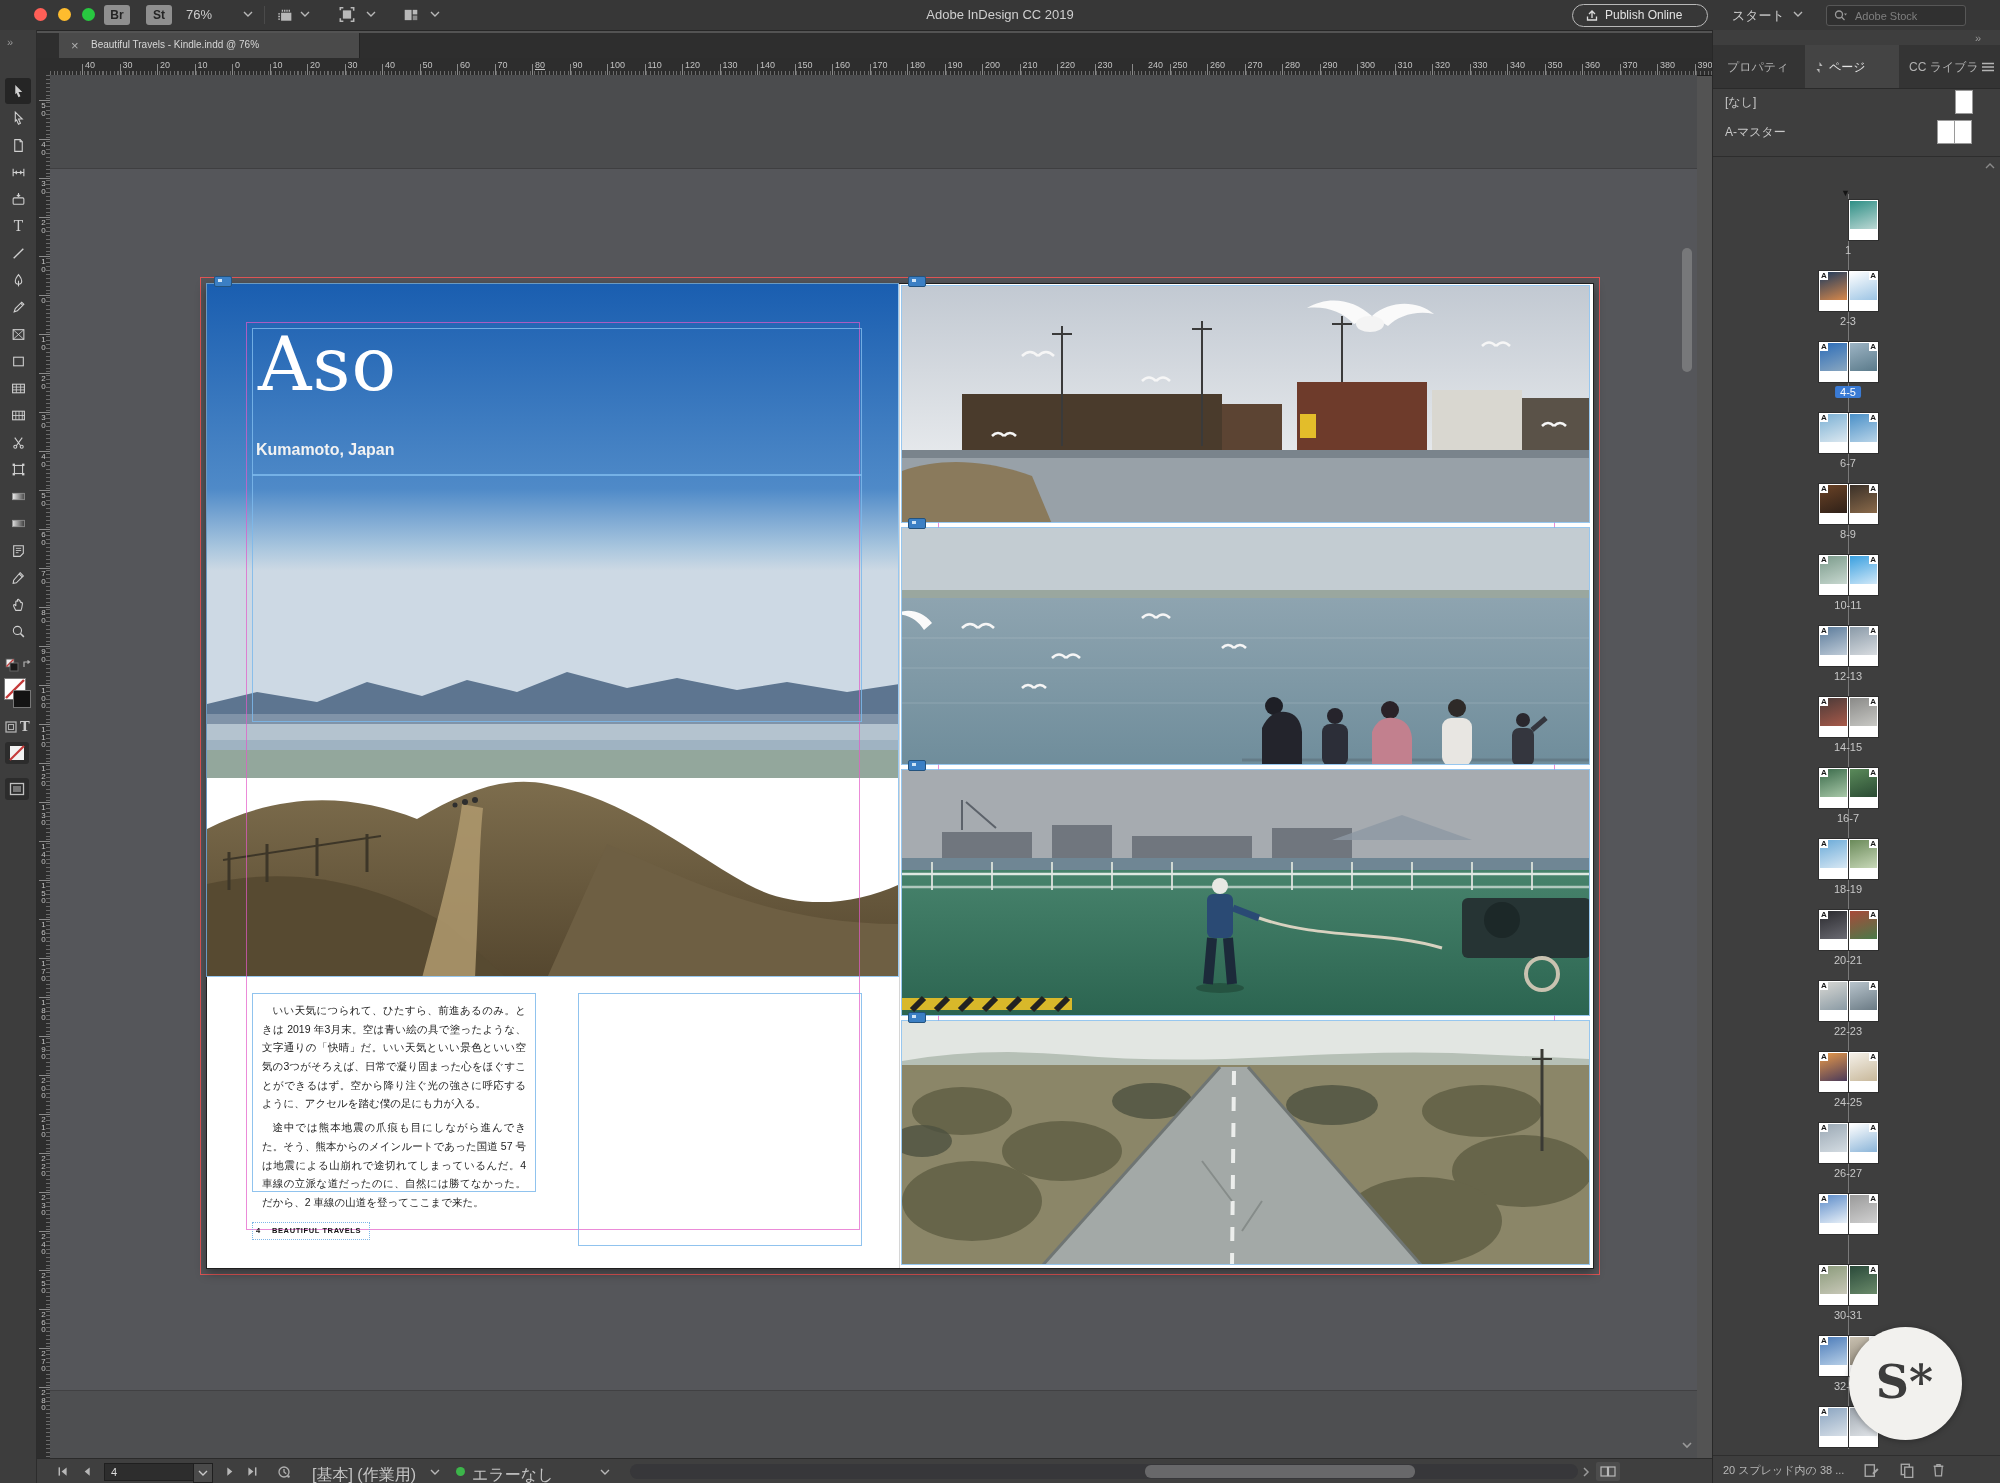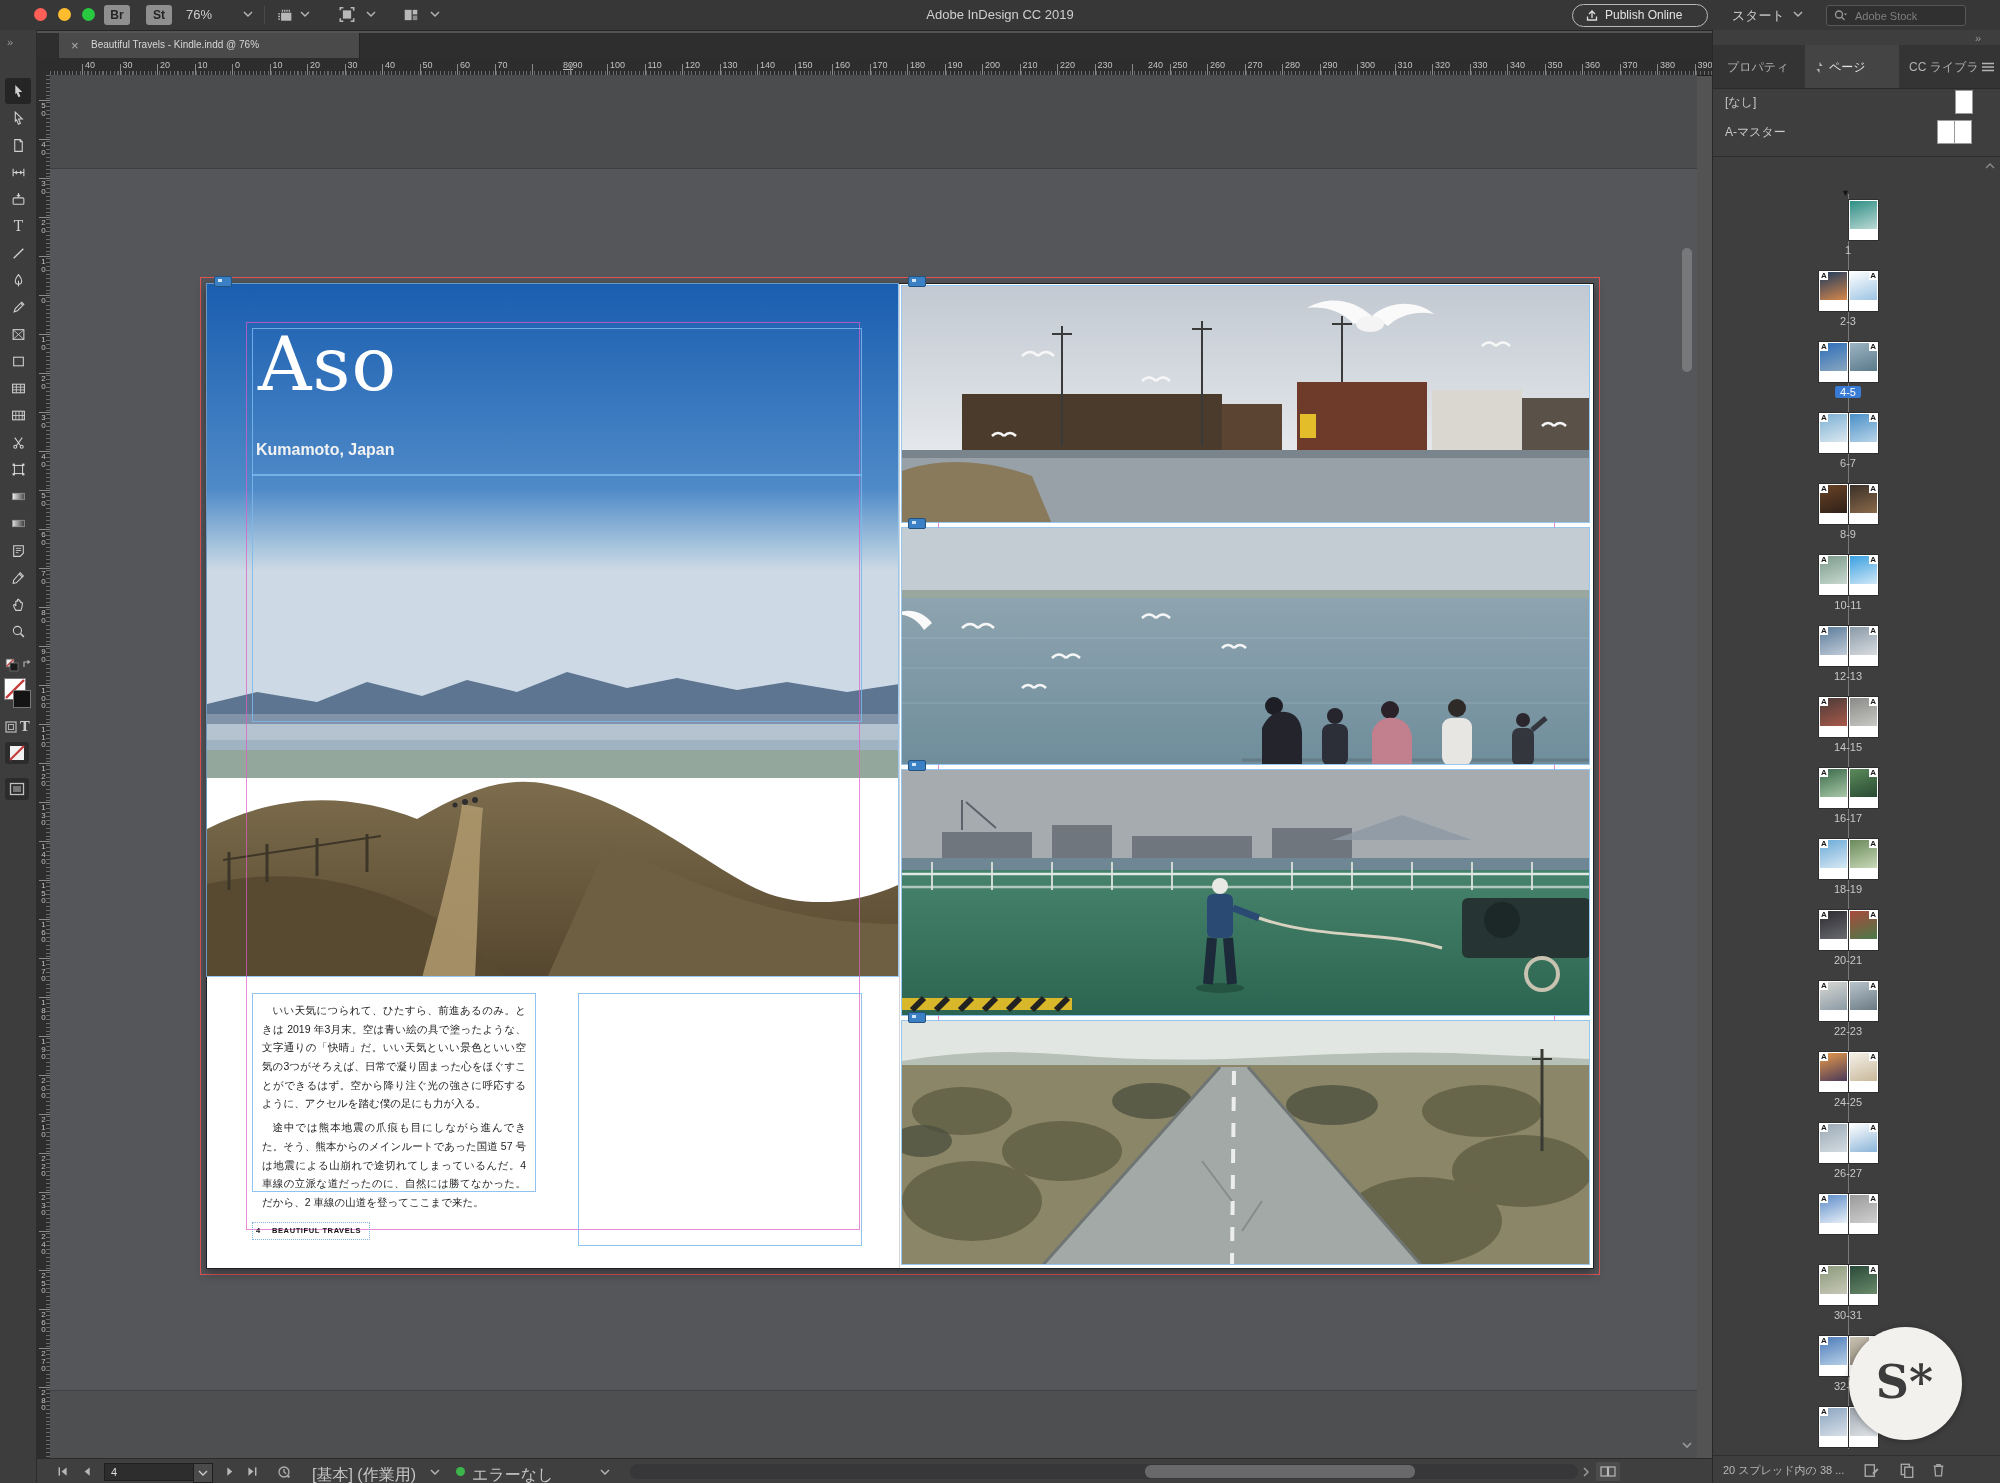--- a/index.html
+++ b/index.html
@@ -380,21 +380,21 @@
       <div class="hnum abs" style="left: 297.5px;">30</div>
       <div class="htick abs" style="left: 332px;"></div>
       <div class="hnum abs" style="left: 335px;">40</div>
       <div class="htick abs" style="left: 369.5px;"></div>
       <div class="hnum abs" style="left: 372.5px;">50</div>
       <div class="htick abs" style="left: 407px;"></div>
       <div class="hnum abs" style="left: 410px;">60</div>
       <div class="htick abs" style="left: 444.5px;"></div>
       <div class="hnum abs" style="left: 447.5px;">70</div>
       <div class="htick abs" style="left: 482px;"></div>
-      <div class="hnum abs" style="left: 513px; text-decoration: underline;">80</div>
+      <div class="hnum abs" style="left: 485px; text-decoration: underline;">80</div>
       <div class="htick abs" style="left: 519.5px;"></div>
       <div class="hnum abs" style="left: 522.5px;">90</div>
       <div class="htick abs" style="left: 557px;"></div>
       <div class="hnum abs" style="left: 560px;">100</div>
       <div class="htick abs" style="left: 594.5px;"></div>
       <div class="hnum abs" style="left: 597.5px;">110</div>
       <div class="htick abs" style="left: 632px;"></div>
       <div class="hnum abs" style="left: 635px;">120</div>
       <div class="htick abs" style="left: 669.5px;"></div>
       <div class="hnum abs" style="left: 672.5px;">130</div>
@@ -890,21 +890,21 @@
         </div>
         <div class="spread-label abs" style="left: 135px; top: 583px;">14-15</div>
         <div class="thumb-half abs" style="left: 106px; top: 610px; width: 29px; height: 40px;">
           <div class="thumb-img" style="background: linear-gradient(160deg, rgb(58, 106, 74) 0%, rgb(168, 200, 168) 100%);"></div>
           <span class="thumb-a" style="left: 1px;">A</span>
         </div>
         <div class="thumb-half abs" style="left: 136px; top: 610px; width: 29px; height: 40px;">
           <div class="thumb-img" style="background: linear-gradient(160deg, rgb(90, 138, 90) 0%, rgb(42, 74, 51) 100%);"></div>
           <span class="thumb-a" style="right: 1px;">A</span>
         </div>
-        <div class="spread-label abs" style="left: 135px; top: 654px;">16-17</div>
+        <div class="spread-label abs" style="left: 135px; top: 654px;">16-7</div>
         <div class="thumb-half abs" style="left: 106px; top: 681px; width: 29px; height: 40px;">
           <div class="thumb-img" style="background: linear-gradient(160deg, rgb(106, 170, 216) 0%, rgb(216, 232, 244) 100%);"></div>
           <span class="thumb-a" style="left: 1px;">A</span>
         </div>
         <div class="thumb-half abs" style="left: 136px; top: 681px; width: 29px; height: 40px;">
           <div class="thumb-img" style="background: linear-gradient(160deg, rgb(106, 138, 90) 0%, rgb(200, 216, 184) 100%);"></div>
           <span class="thumb-a" style="right: 1px;">A</span>
         </div>
         <div class="spread-label abs" style="left: 135px; top: 725px;">18-19</div>
         <div class="thumb-half abs" style="left: 106px; top: 752px; width: 29px; height: 40px;">

